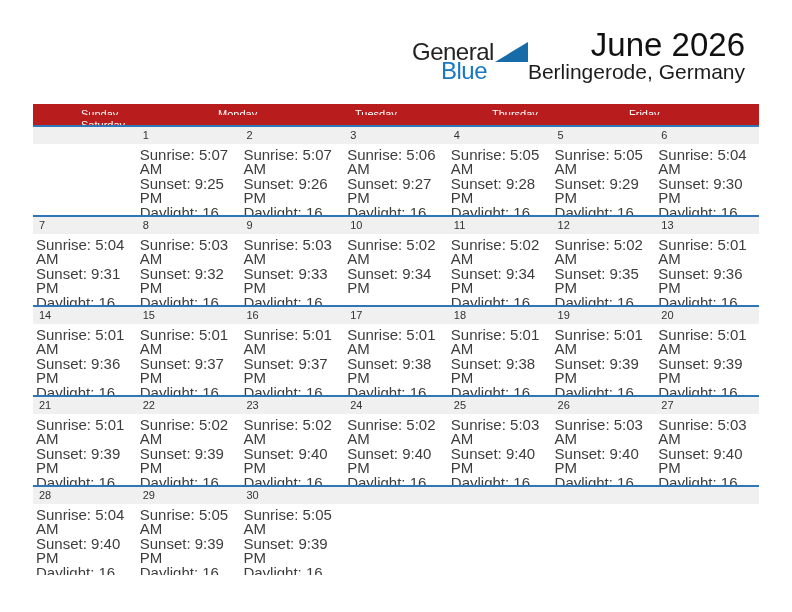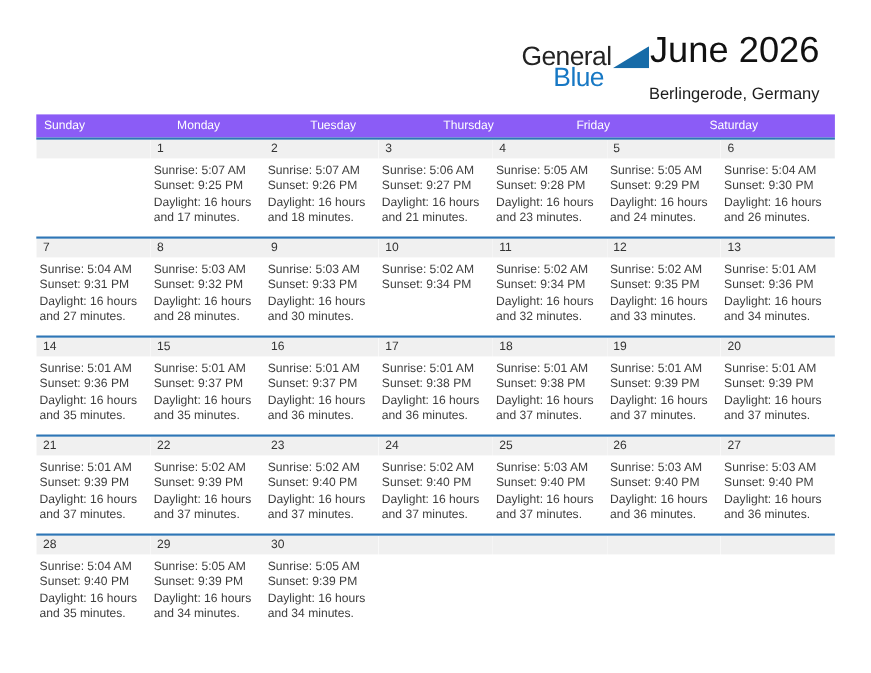--- a/index.html
+++ b/index.html
@@ -38,37 +38,38 @@
     margin-top: -3px;
   }
 
   .title-block { text-align: right; }
   .month-title {
     font-size: 33px;
     color: #111111;
     line-height: 30px;
   }
   .location {
-    font-size: 15px;
+    font-size: 21px;
     color: #1c1c1c;
-    margin-top: 17px;
+    margin-top: 0;
   }
 
   
   .calendar {
     position: absolute;
     left: 33px; top: 104px;
     width: 726px;
   }
 
   .dow-row {
     display: grid;
-    grid-template-columns: repeat(6, 1fr);
-    background: #8b5cf6;
+    grid-template-columns: repeat(5, 1fr);
+    background: #b91c1c;
     height: 21px;
+    padding-left: 41px;
   }
   .dow-cell {
     color: #ffffff;
     font-size: 11px;
     line-height: 21px;
     padding-left: 7px;
     overflow: hidden;
     white-space: nowrap;
   }
 
@@ -82,21 +83,21 @@
   .day-number {
     height: 17px;
     background: #F0F0F0;
     font-size: 11px;
     line-height: 17px;
     padding-left: 6px;
     color: #333333;
   }
   .day-details {
     padding: 4px 7px 0 3px;
-    font-size: 11px;
+    font-size: 15px;
     line-height: 14.4px;
     color: #3d3d3d;
   }
 </style>
 </head>
 <body>
 
 <div class="top-header">
   <div class="logo">
     <div class="logo-line1">

